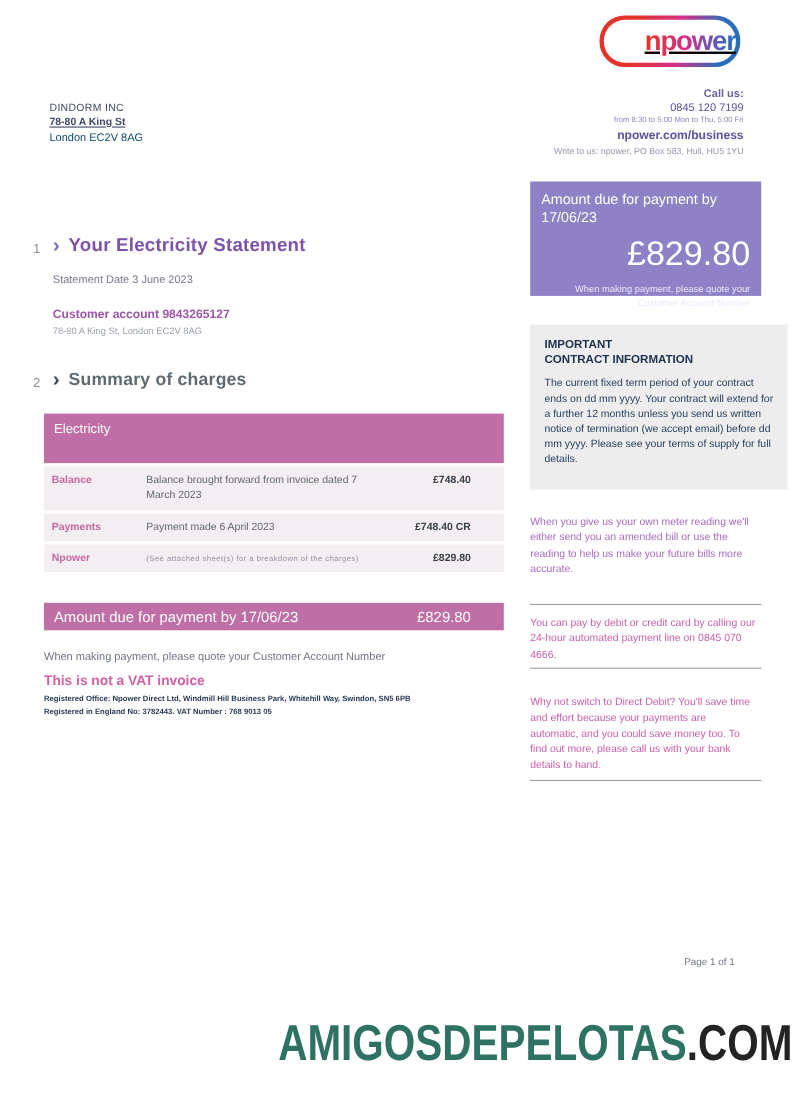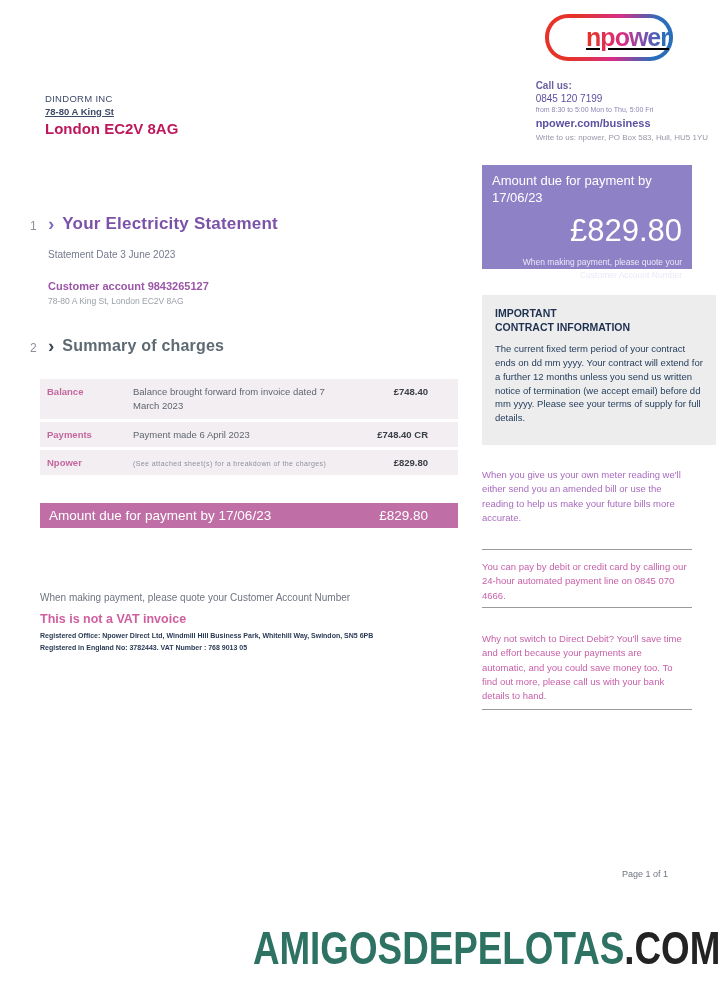--- a/index.html
+++ b/index.html
@@ -6,21 +6,21 @@
   html,body { background:#ffffff; }
   .page {
     position:relative; width:720px; height:1000px; background:#ffffff;
     font-family:"Liberation Sans", sans-serif; overflow:hidden;
   }
 
   
   .addr { position:absolute; left:45px; top:93px; color:#3d4a66; }
   .addr-l1 { font-size:9.5px; font-weight:normal; letter-spacing:.3px; }
   .addr-l2 { font-size:9.5px; font-weight:bold; margin-top:2px;text-decoration:underline; }
-  .addr-l3 { font-size:15px; font-weight:bold; margin-top:3px; color:#be185d; }
+  .addr-l3 { font-size:10px; font-weight:normal; margin-top:3px; color:#0c4a6e; }
 
   
   .logo {
     position:absolute; left:545px; top:14px; width:128px; height:47px;
     border-radius:23px; padding:4px;
     background:linear-gradient(100deg,#e6332a 0%,#e6332a 25%,#d62e86 55%,#2a6ebb 85%);
   }
   .logo-inner {
     width:100%; height:100%; background:#ffffff; border-radius:19px;
     display:flex; align-items:center; justify-content:flex-end;text-decoration:underline;
@@ -29,21 +29,21 @@
     font-size:25px; font-weight:bold; letter-spacing:-1px; color:#d62e86;
   }
   @supports ((-webkit-background-clip:text) or (background-clip:text)) {
     .logo-text {
       background:linear-gradient(90deg,#e6332a 5%,#d62e86 45%,#7a4fae 70%,#2a6ebb 95%);
       -webkit-background-clip:text; background-clip:text; color:transparent;
     }
   }
 
   
-  .contact { position:absolute; right:12px; top:80px; text-align:left; }
+  .contact { position:absolute; right:44px; top:80px; text-align:right; }
   .call-us { font-size:10px; color:#6a5fa0; font-weight:bold; }
   .phone   { font-size:10px; font-weight:normal; color:#5b51a0; margin-top:2px; }
   .hours   { font-size:7px; color:#8d86b6; margin-top:2px; }
   .website { font-size:11px; font-weight:bold; color:#5b51a0; margin-top:4px; }
   .write-to{ font-size:8px; color:#9a94a8; margin-top:4px; }
 
   
   .amount-box {
     position:absolute; left:482px; top:165px; width:210px; height:104px;
     background:#8e81c6; color:#ffffff; padding:8px 10px;
@@ -151,20 +151,21 @@
   <div class="cust-acct">Customer account  9843265127</div>
   <div class="supply-addr">78-80 A King St, London EC2V 8AG</div>
 
   <div class="sec-num" style="left:30px; top:341px;">2</div>
   <div class="sec-head sec2" style="left:48px; top:335px;">
     <span class="chev">›</span>
     <span class="sec-title">Summary of charges</span>
   </div>
 
   <div class="table">
+    <div class="tbl-header">Electricity</div>
 
     <div class="row">
       <div class="row-label">Balance</div>
       <div class="row-desc">Balance brought forward from invoice dated 7 March 2023</div>
       <div class="row-amt">£748.40</div>
     </div>
 
     <div class="row">
       <div class="row-label">Payments</div>
       <div class="row-desc">Payment made 6 April 2023</div>

